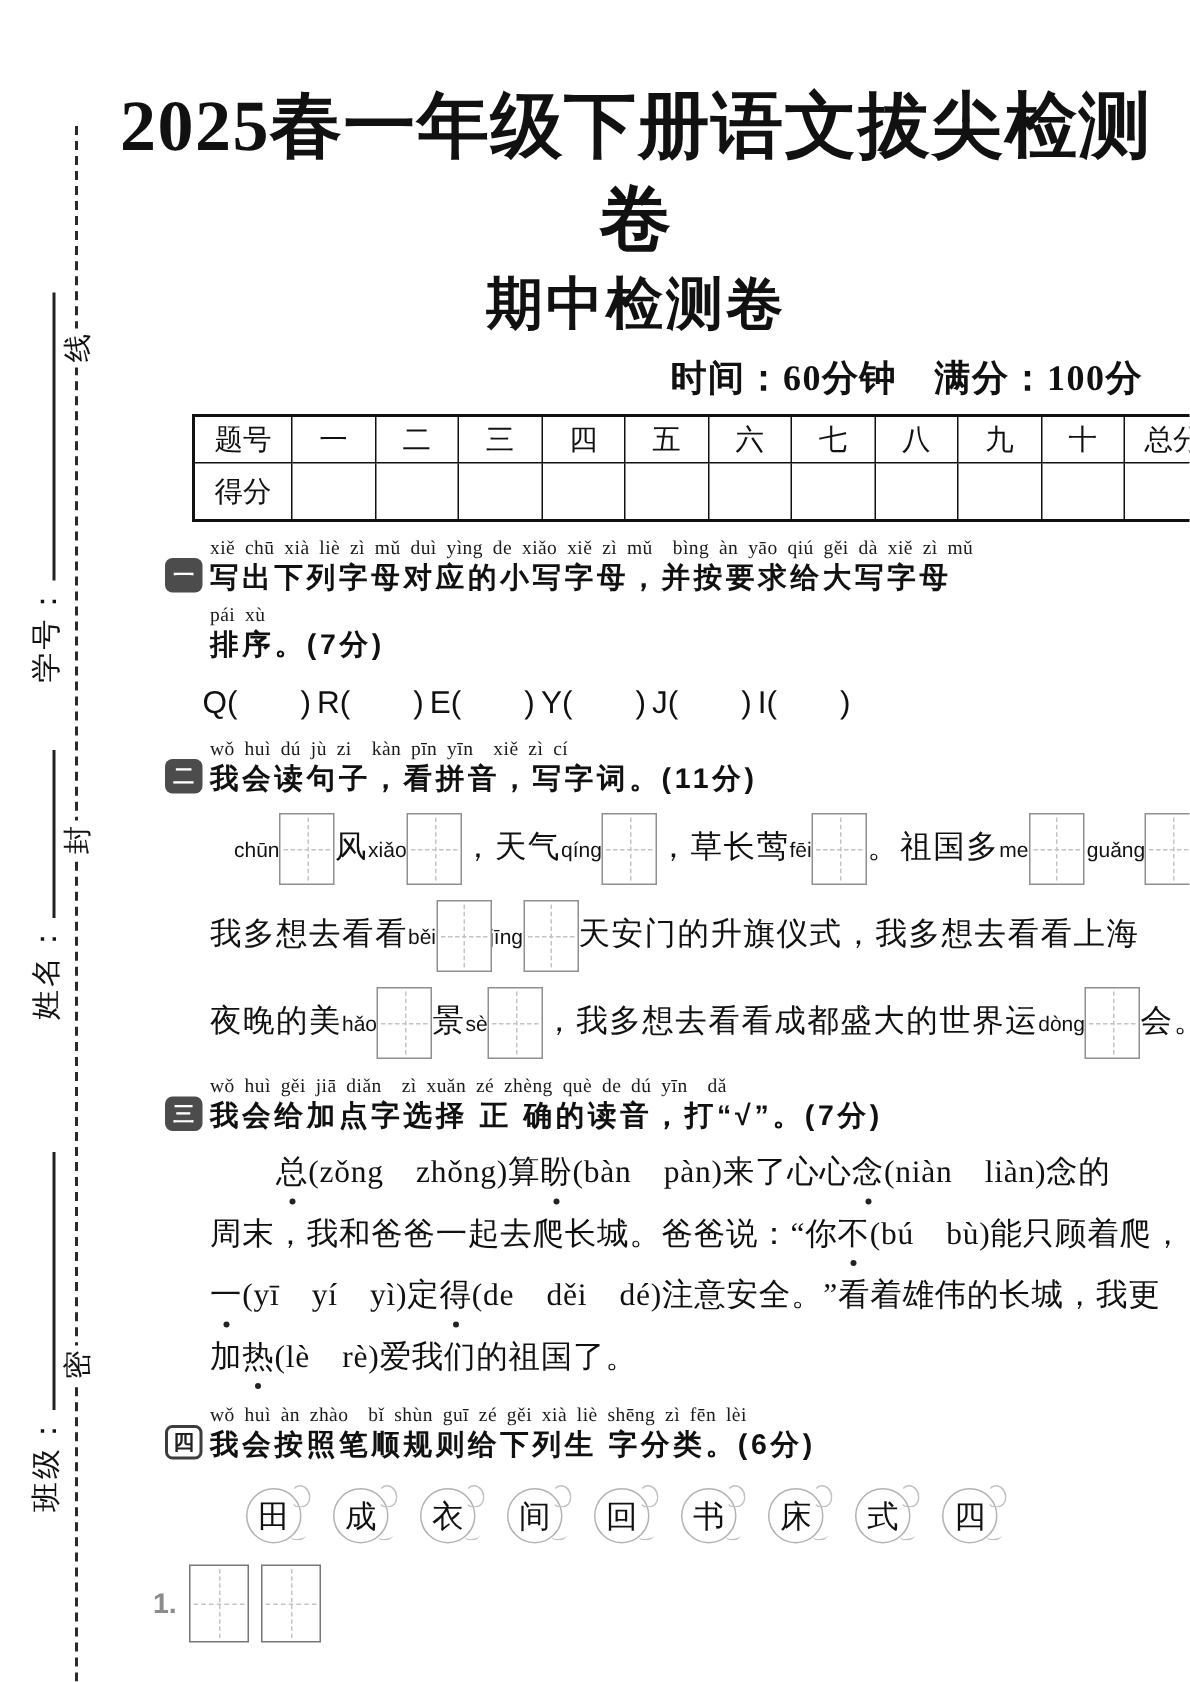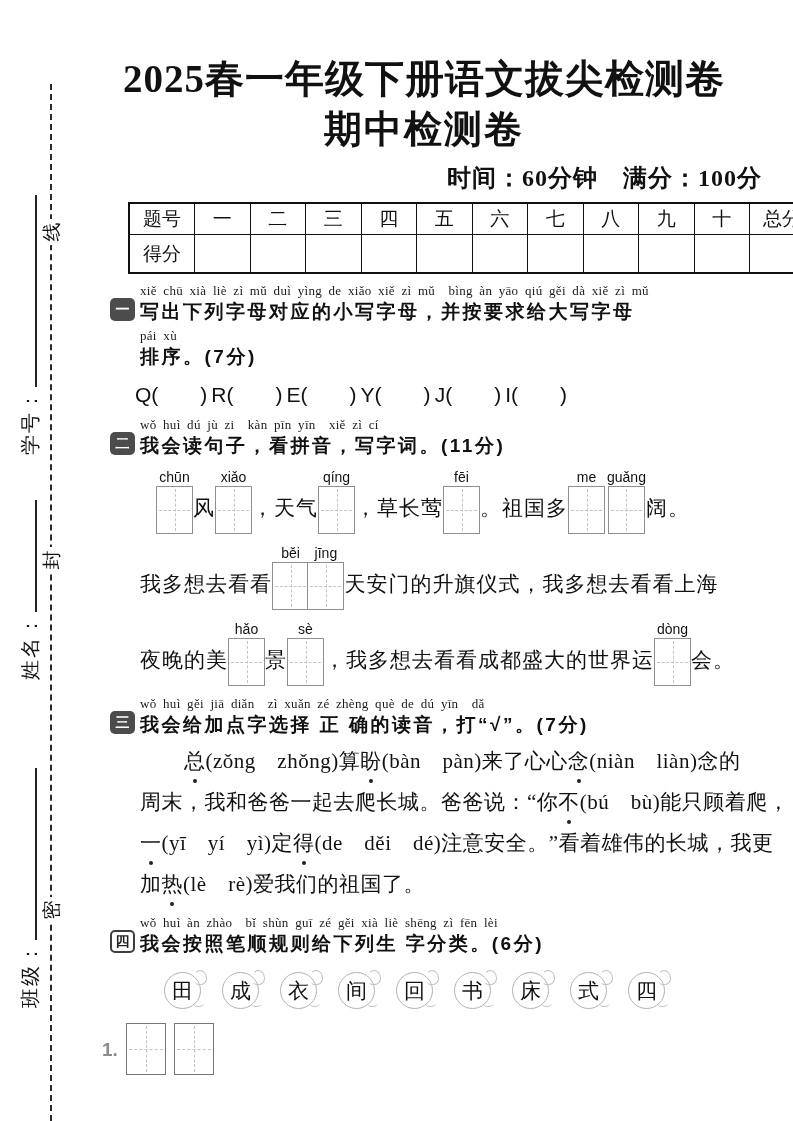--- a/index.html
+++ b/index.html
@@ -12,21 +12,21 @@
   .seal-s1{top:219px;} .seal-s2{top:547px;} .seal-s3{top:897px;}
   .margin-field{position:absolute;display:flex;align-items:center;height:26px;transform:rotate(-90deg);}
   .margin-field .flabel{font-size:20px;letter-spacing:2px;white-space:nowrap;}
   .margin-field .fline{flex:1;border-bottom:2px solid #222;height:12px;margin-left:2px;}
   .mf1{width:260px;left:-100px;top:312px;}
   .mf2{width:180px;left:-60px;top:577px;}
   .mf3{width:240px;left:-90px;top:875px;}
 
   
   .content{position:absolute;left:80px;top:54px;width:688px;}
-  .title{font-size:39px;font-weight:900;text-align:center;letter-spacing:1px;line-height:1.3;}
+  .title{font-size:48px;font-weight:900;text-align:center;letter-spacing:1px;line-height:1.3;}
   .subtitle{font-size:38px;font-weight:900;text-align:center;letter-spacing:2px;line-height:1.2;margin-top:2px;}
   .meta{font-size:24px;font-weight:700;text-align:right;padding-right:6px;margin-top:10px;letter-spacing:1px;}
 
   table.score{border-collapse:collapse;width:100%;margin-top:8px;table-layout:fixed;margin-left:48px;}
   table.score td{border:1.6px solid #111;text-align:center;font-size:19px;height:31px;padding:0;}
   table.score tr:first-child td{height:30px;}
   table.score tr:last-child td{height:37px;}
   table.score td.wcol{width:64px;}
   table.score{border:2px solid #111;}
 
@@ -47,21 +47,21 @@
   .letter-row{display:flex;justify-content:space-between;width:432px;margin:14px 0 0 55px;
     font-family:"Liberation Sans",sans-serif;font-size:21px;}
   .letter-unit{white-space:nowrap;}
   .letter-unit .sp{display:inline-block;width:42px;}
   .sortline{display:flex;align-items:flex-end;margin:12px 0 0 60px;font-size:20px;}
   .sortline .ansline{flex:0 0 218px;border-bottom:1.6px solid #8a8a8a;height:20px;}
 
   
   .q2line{display:flex;align-items:flex-end;margin-top:10px;padding-left:60px;}
   .q2line .kai{font-size:21px;letter-spacing:1px;padding-bottom:12px;white-space:nowrap;}
-  .bwrap{display:flex;flex-direction:column;align-items:center;}
+  .bwrap{display:flex;flex-direction:row;align-items:center;}
   .bwrap .bpin{font-family:"Liberation Sans",sans-serif;font-size:14px;height:18px;line-height:18px;}
   .gbox{width:37px;height:48px;border:1.6px solid #8f8f8f;background:#fff;position:relative;box-sizing:border-box;}
   .gbox::before{content:"";position:absolute;left:50%;top:2px;bottom:2px;border-left:1px dashed #c4c4c4;}
   .gbox::after{content:"";position:absolute;top:50%;left:2px;right:2px;border-top:1px dashed #c4c4c4;}
   .bwrap.joined{margin-left:-1.6px;}
   .bwrap.gap{margin-left:2px;}
 
   
   .q3line{font-size:21px;letter-spacing:.5px;line-height:41px;padding-left:60px;white-space:nowrap;}
   .q3line.ind{padding-left:104px;}

